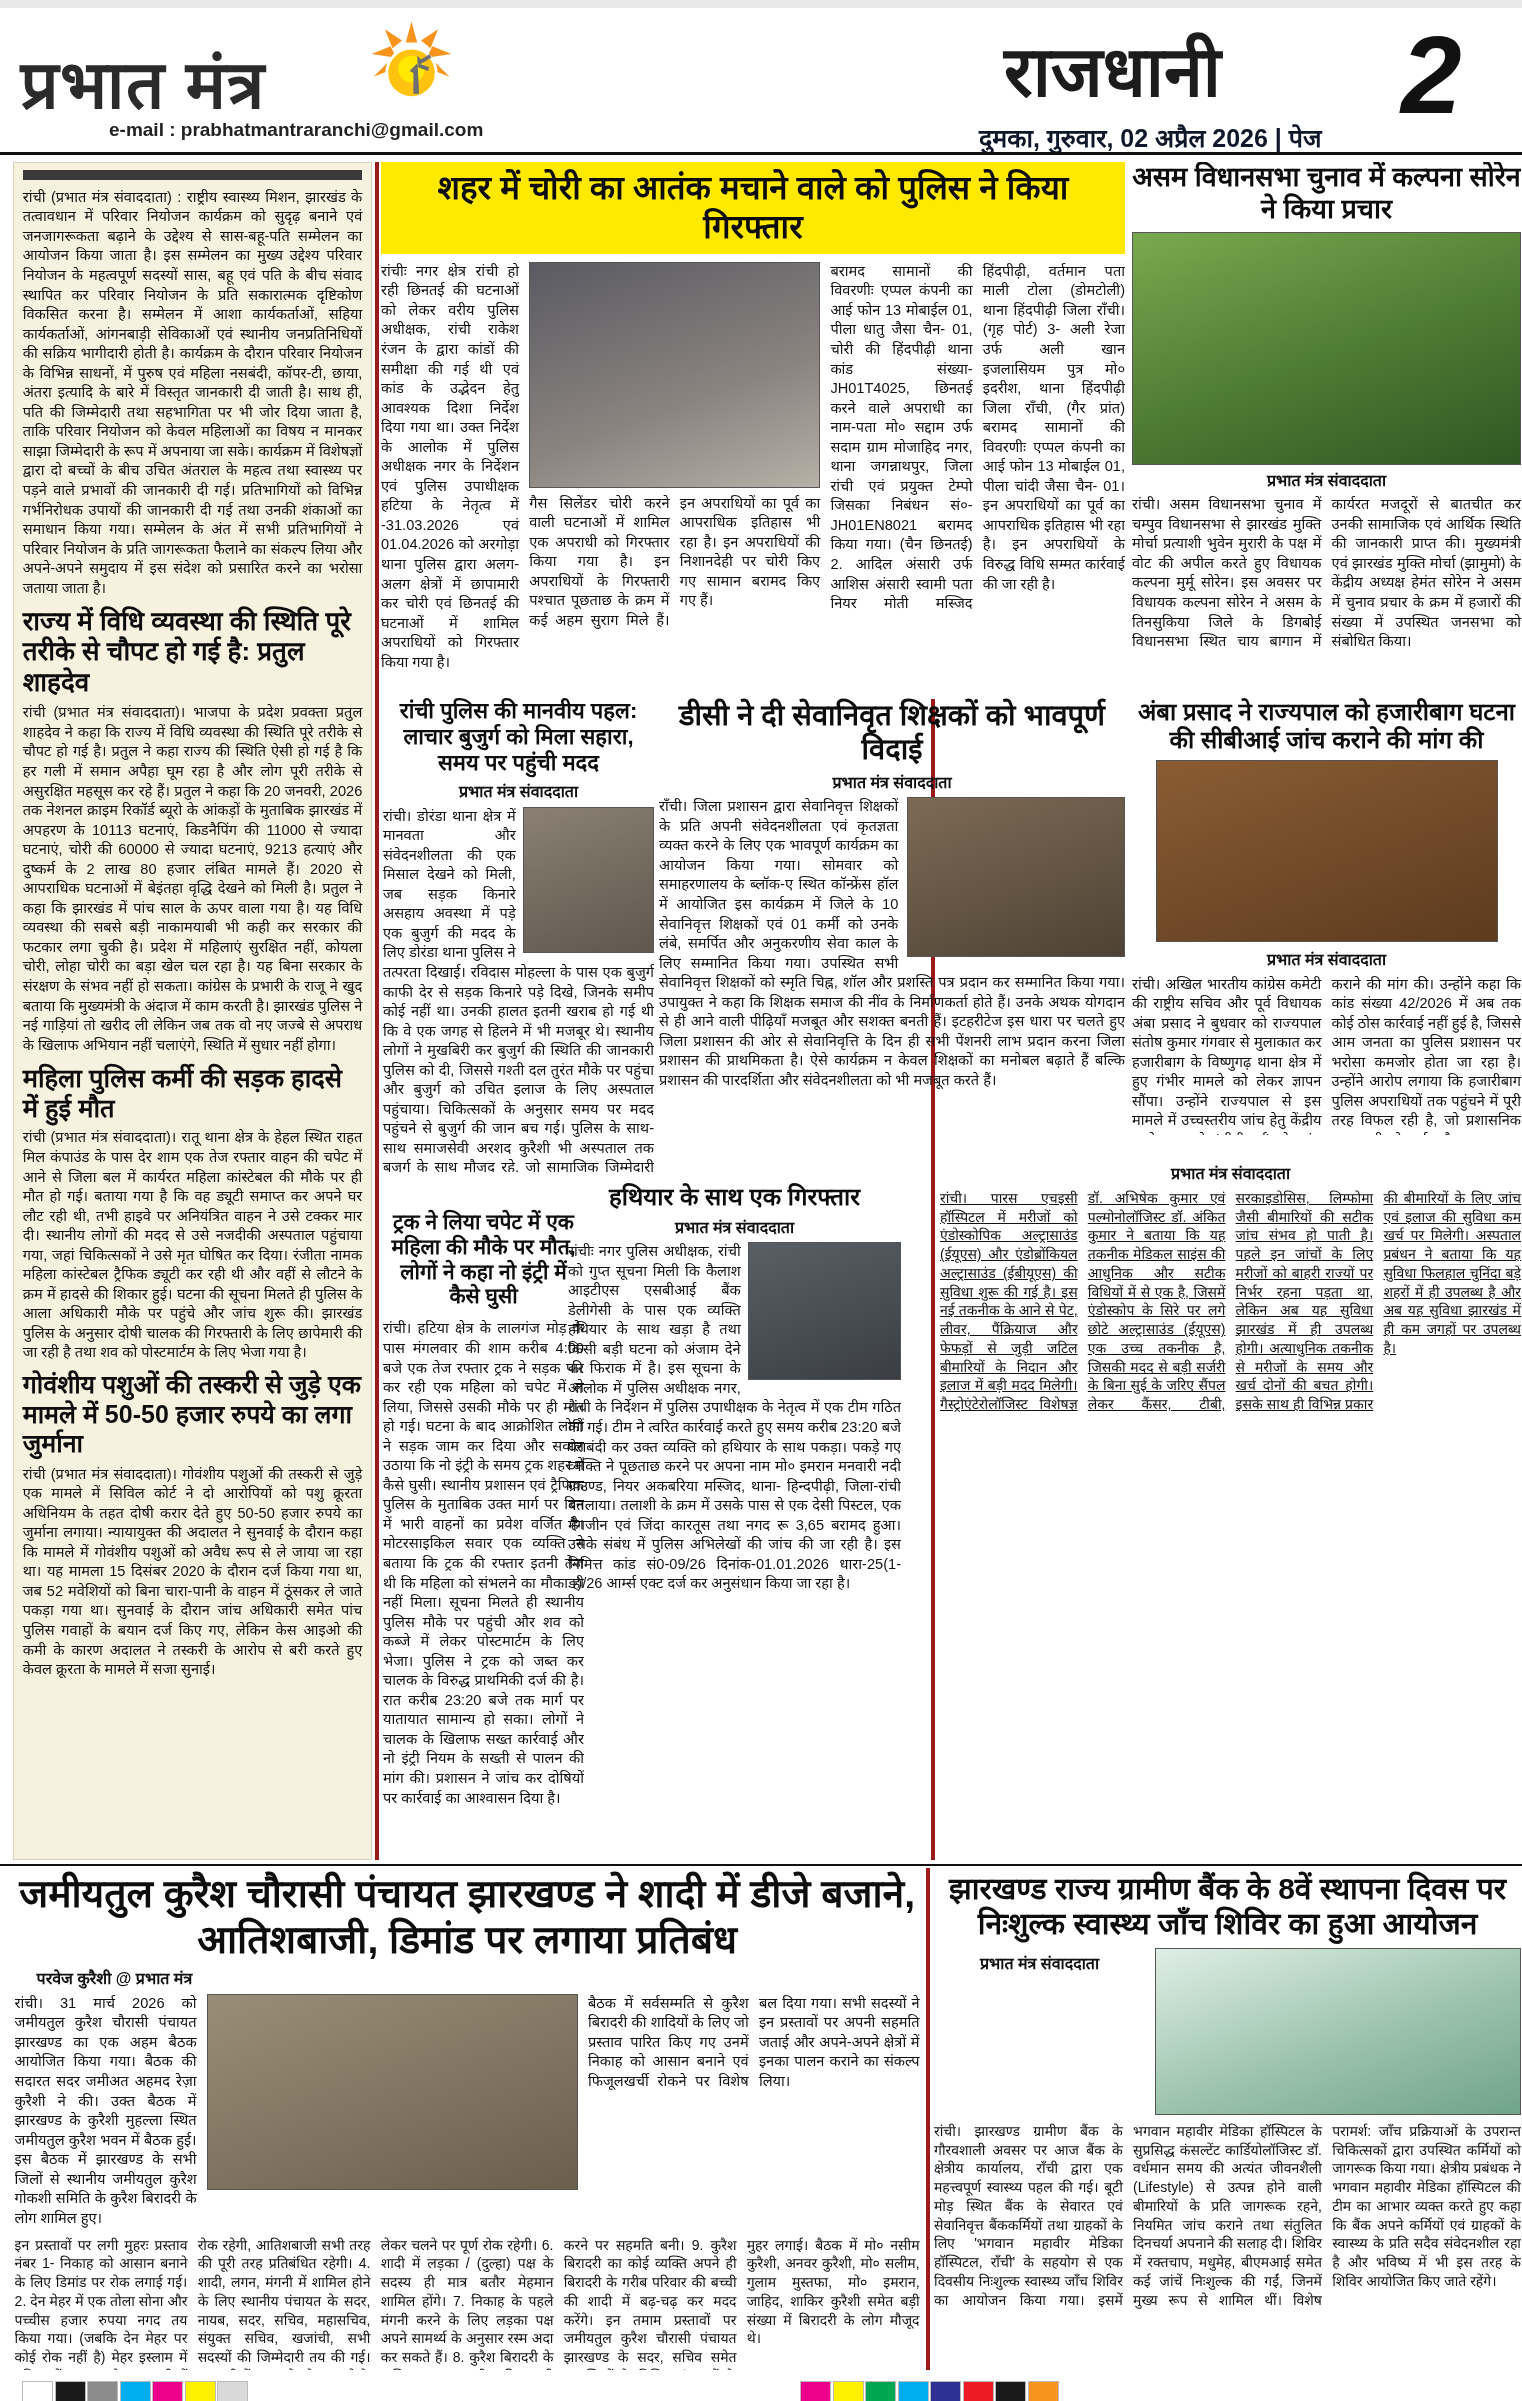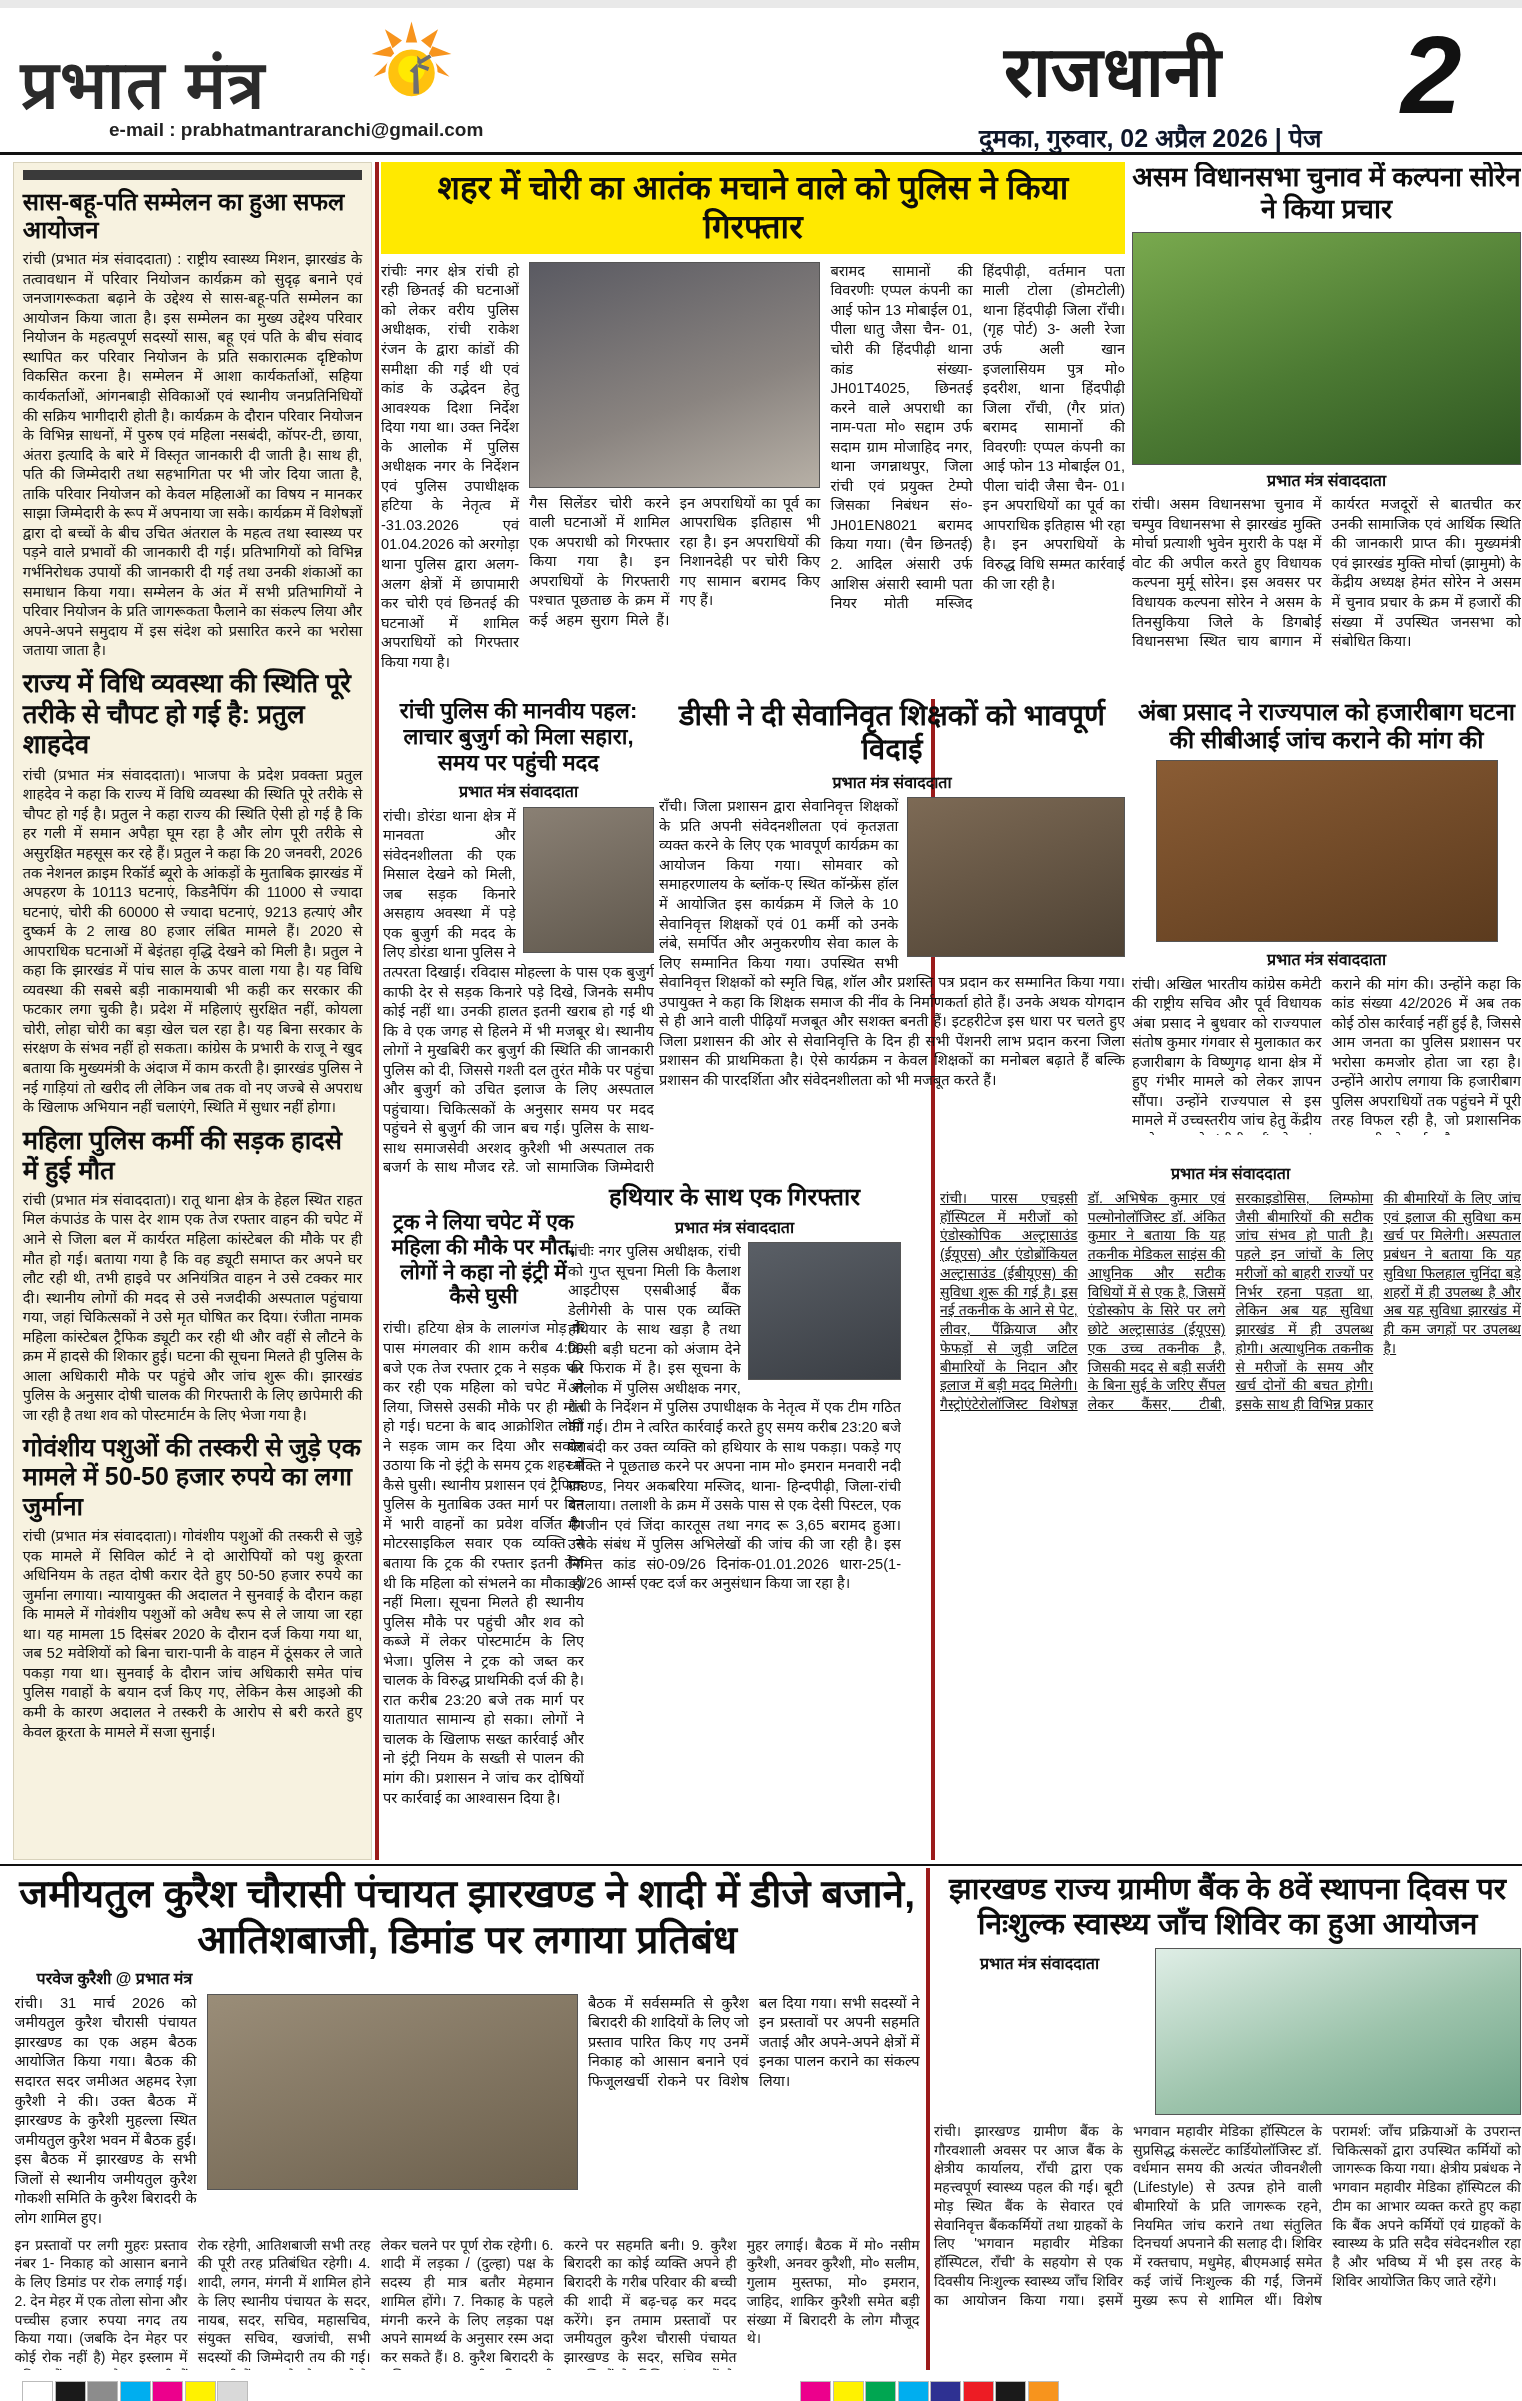--- a/index.html
+++ b/index.html
@@ -71,21 +71,20 @@
     <div class="section-name">राजधानी</div>
     <div class="dateline">दुमका, गुरुवार, 02 अप्रैल 2026 | पेज</div>
     <div class="page-num">2</div>
     <div class="head-rule"></div>
   </div>
 
   <div class="left-col">
     <div class="lc-bar"></div>
 
     <div>
-      <div class="headline">सास-बहू-पति सम्मेलन का हुआ सफल आयोजन</div>
       <div class="body-txt">रांची (प्रभात मंत्र संवाददाता) : राष्ट्रीय स्वास्थ्य मिशन, झारखंड के तत्वावधान में परिवार नियोजन कार्यक्रम को सुदृढ़ बनाने एवं जनजागरूकता बढ़ाने के उद्देश्य से सास-बहू-पति सम्मेलन का आयोजन किया जाता है। इस सम्मेलन का मुख्य उद्देश्य परिवार नियोजन के महत्वपूर्ण सदस्यों सास, बहू एवं पति के बीच संवाद स्थापित कर परिवार नियोजन के प्रति सकारात्मक दृष्टिकोण विकसित करना है। सम्मेलन में आशा कार्यकर्ताओं, सहिया कार्यकर्ताओं, आंगनबाड़ी सेविकाओं एवं स्थानीय जनप्रतिनिधियों की सक्रिय भागीदारी होती है। कार्यक्रम के दौरान परिवार नियोजन के विभिन्न साधनों, में पुरुष एवं महिला नसबंदी, कॉपर-टी, छाया, अंतरा इत्यादि के बारे में विस्तृत जानकारी दी जाती है। साथ ही, पति की जिम्मेदारी तथा सहभागिता पर भी जोर दिया जाता है, ताकि परिवार नियोजन को केवल महिलाओं का विषय न मानकर साझा जिम्मेदारी के रूप में अपनाया जा सके। कार्यक्रम में विशेषज्ञों द्वारा दो बच्चों के बीच उचित अंतराल के महत्व तथा स्वास्थ्य पर पड़ने वाले प्रभावों की जानकारी दी गई। प्रतिभागियों को विभिन्न गर्भनिरोधक उपायों की जानकारी दी गई तथा उनकी शंकाओं का समाधान किया गया। सम्मेलन के अंत में सभी प्रतिभागियों ने परिवार नियोजन के प्रति जागरूकता फैलाने का संकल्प लिया और अपने-अपने समुदाय में इस संदेश को प्रसारित करने का भरोसा जताया जाता है।</div>
     </div>
 
     <div>
       <div class="headline" style="font-size:26px;">राज्य में विधि व्यवस्था की स्थिति पूरे तरीके से चौपट हो गई है: प्रतुल शाहदेव</div>
       <div class="body-txt">रांची (प्रभात मंत्र संवाददाता)। भाजपा के प्रदेश प्रवक्ता प्रतुल शाहदेव ने कहा कि राज्य में विधि व्यवस्था की स्थिति पूरे तरीके से चौपट हो गई है। प्रतुल ने कहा राज्य की स्थिति ऐसी हो गई है कि हर गली में समान अपैहा घूम रहा है और लोग पूरी तरीके से असुरक्षित महसूस कर रहे हैं। प्रतुल ने कहा कि 20 जनवरी, 2026 तक नेशनल क्राइम रिकॉर्ड ब्यूरो के आंकड़ों के मुताबिक झारखंड में अपहरण के 10113 घटनाएं, किडनैपिंग की 11000 से ज्यादा घटनाएं, चोरी की 60000 से ज्यादा घटनाएं, 9213 हत्याएं और दुष्कर्म के 2 लाख 80 हजार लंबित मामले हैं। 2020 से आपराधिक घटनाओं में बेइंतहा वृद्धि देखने को मिली है। प्रतुल ने कहा कि झारखंड में पांच साल के ऊपर वाला गया है। यह विधि व्यवस्था की सबसे बड़ी नाकामयाबी भी कही कर सरकार की फटकार लगा चुकी है। प्रदेश में महिलाएं सुरक्षित नहीं, कोयला चोरी, लोहा चोरी का बड़ा खेल चल रहा है। यह बिना सरकार के संरक्षण के संभव नहीं हो सकता। कांग्रेस के प्रभारी के राजू ने खुद बताया कि मुख्यमंत्री के अंदाज में काम करती है। झारखंड पुलिस ने नई गाड़ियां तो खरीद ली लेकिन जब तक वो नए जज्बे से अपराध के खिलाफ अभियान नहीं चलाएंगे, स्थिति में सुधार नहीं होगा।</div>
     </div>
 
     <div>
       <div class="headline" style="font-size:25.5px;">महिला पुलिस कर्मी की सड़क हादसे में हुई मौत</div>

